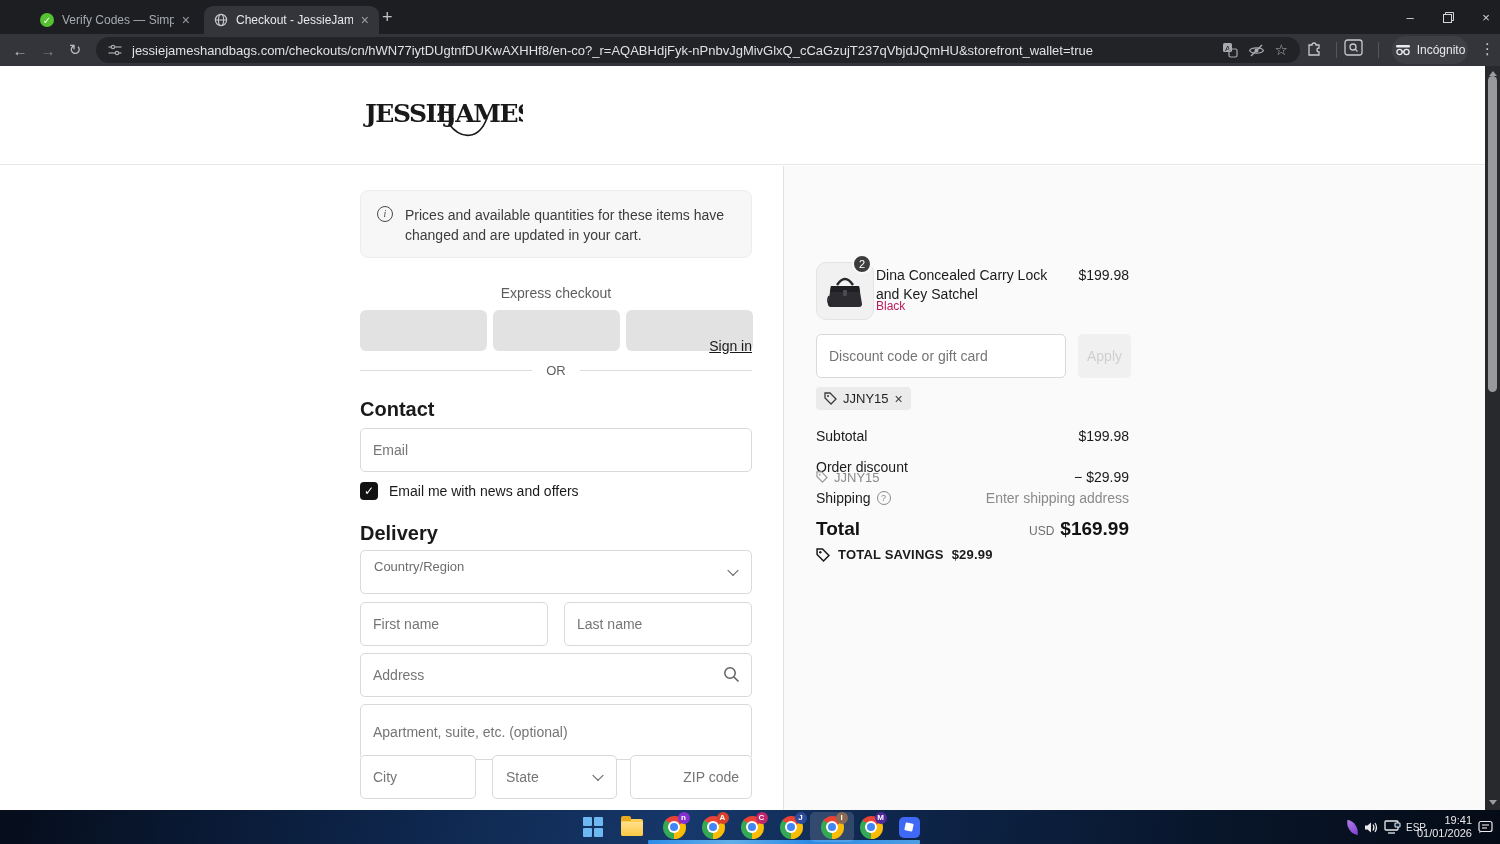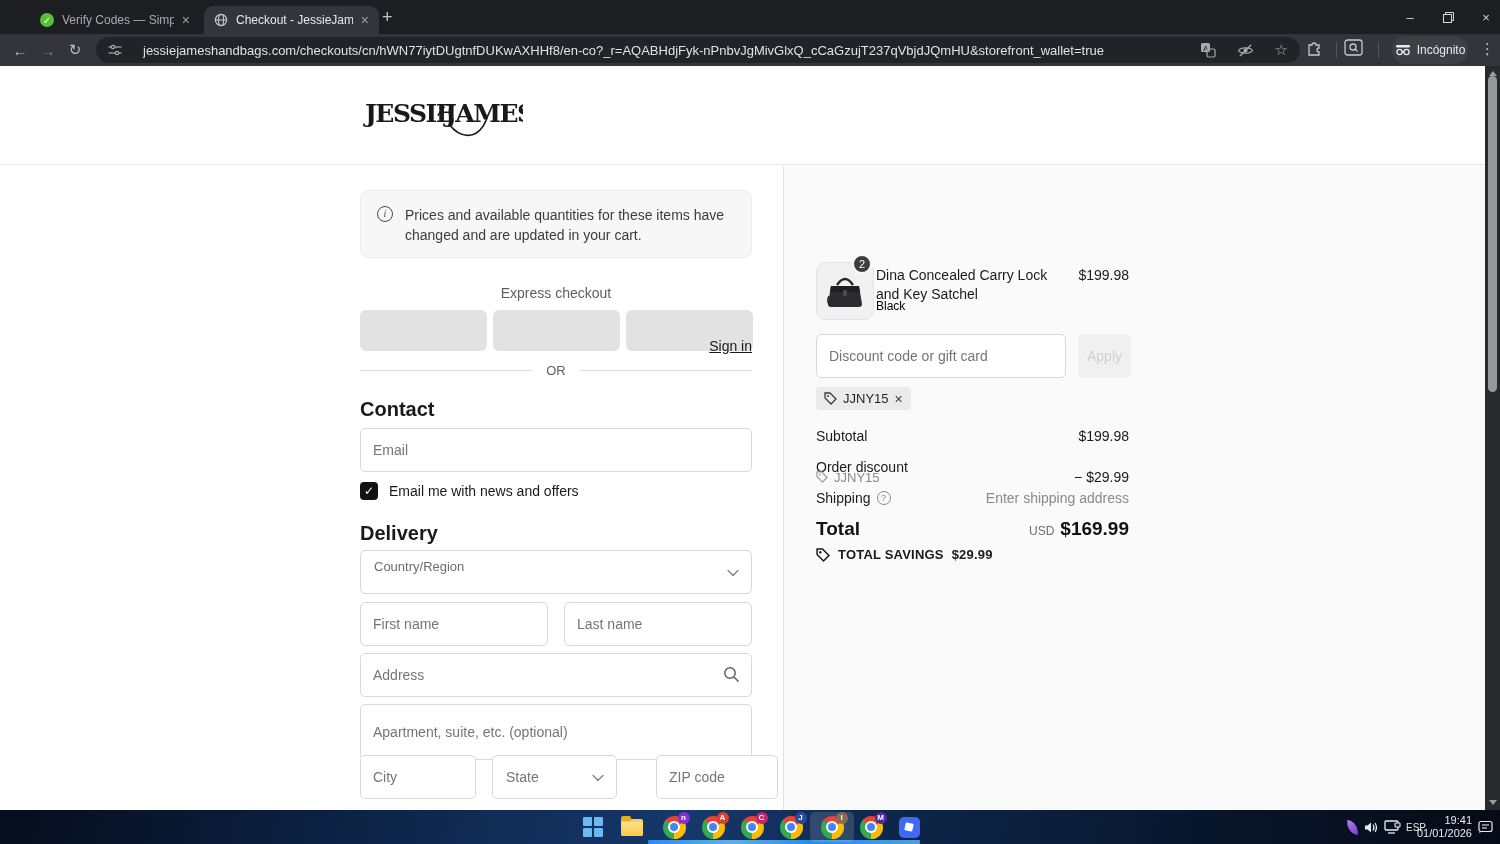--- a/index.html
+++ b/index.html
@@ -13,21 +13,21 @@
   .tab { position:absolute; top:6px; height:28px; display:flex; align-items:center; gap:8px; font-size:12px; padding:0 10px; }
   #tab-inactive { left:30px; width:170px; color:#a7abb0; }
   #tab-active { left:204px; width:175px; background:#34353a; border-radius:9px 9px 0 0; color:#e8eaed; }
   .tab .title { white-space:nowrap; overflow:hidden; flex:1; }
   .tab-close { color:#9aa0a6; font-size:14px; line-height:1; }
   .fav-green { width:14px; height:14px; border-radius:50%; background:#56c232; color:#fff; font-size:10px; display:flex; align-items:center; justify-content:center; flex:none; }
   .newtab { position:absolute; left:382px; top:8px; color:#c0c3c7; font-size:18px; line-height:1; }
   .winctl { position:absolute; top:0; height:34px; width:40px; color:#d4d6d9; display:flex; align-items:center; justify-content:center; font-size:13px; }
   #toolbar { left:0; top:34px; width:1500px; height:32px; background:#34353a; }
   .navbtn { position:absolute; top:5px; width:24px; height:22px; color:#b9bdc2; font-size:15px; display:flex; align-items:center; justify-content:center; }
-  #urlpill { position:absolute; left:96px; top:37px; width:1204px; height:26px; background:#222326; border-radius:13px; display:flex; align-items:center; color:#dfe1e5; font-size:13px; padding:0 12px; gap:21px;justify-content:flex-end; }
+  #urlpill { position:absolute; left:96px; top:37px; width:1204px; height:26px; background:#222326; border-radius:13px; display:flex; align-items:center; color:#dfe1e5; font-size:13px; padding:0 12px; gap:10px;justify-content:flex-end; }
   #urltext { white-space:nowrap; overflow:hidden; flex:1; }
   .pill-icn { flex:none; opacity:.85; }
   #incog { position:absolute; left:1392px; top:36px; width:76px; height:28px; border-radius:14px; background:#3e3f44; color:#e8eaed; font-size:12px; display:flex; align-items:center; justify-content:center; gap:6px; }
   .sep { position:absolute; top:42px; width:1px; height:16px; background:#55565b; }
   svg.ic { display:block; }
 
   
   #page { left:0; top:66px; width:1485px; height:744px; background:#fff; }
   #pgheader { position:absolute; left:0; top:0; width:1485px; height:99px; background:#fff; border-bottom:1px solid #e7e7e7; }
   #sidebar { position:absolute; left:783px; top:100px; width:702px; height:644px; background:#fafafa; border-left:1px solid #e2e2e2; }
@@ -55,21 +55,21 @@
   .selectbox { position:absolute; border:1px solid #d9d9d9; border-radius:5px; background:#fff; }
   .flabel { position:absolute; left:13px; top:8px; font-size:13px; color:#6d6d6d; }
   .clabel { position:absolute; left:13px; top:0; height:100%; display:flex; align-items:center; font-size:14px; color:#757575; }
   .chev { position:absolute; right:14px; top:50%; width:8px; height:8px; border-right:1.6px solid #5f5f5f; border-bottom:1.6px solid #5f5f5f; transform:translateY(-70%) rotate(45deg); }
   .srch { position:absolute; right:12px; top:13px; }
 
   
   #thumb { position:absolute; left:32px; top:96px; width:58px; height:58px; background:#f1f1f1; border:1px solid #e4e4e4; border-radius:10px; display:flex; align-items:center; justify-content:center; }
   #qty { position:absolute; left:68px; top:88px; width:20px; height:20px; background:#3d3d3d; border:2px solid #fafafa; border-radius:50%; color:#fff; font-size:11px; display:flex; align-items:center; justify-content:center; }
   #ptitle { position:absolute; left:92px; top:100px; width:196px; font-size:14px; color:#1a1a1a; line-height:1.35; }
-  #pvariant { position:absolute; left:92px; top:133px; font-size:12px; color:#000000; }
+  #pvariant { position:absolute; left:92px; top:133px; font-size:12px; color:#be185d; }
   #pprice { position:absolute; left:92px; top:101px; width:253px; text-align:right; font-size:14px; color:#1a1a1a; }
   #applybtn { position:absolute; left:294px; top:168px; width:53px; height:44px; background:#f0f0f0; border:none; border-radius:5px; color:#cfcfcf; font-size:14px; }
   #chip { position:absolute; left:32px; top:221px; height:23px; background:#ebebeb; border-radius:4px; display:flex; align-items:center; gap:6px; padding:0 8px; font-size:13px; color:#1f1f1f; }
   .srow { position:absolute; left:32px; width:313px; display:flex; justify-content:space-between; font-size:14px; color:#1a1a1a; }
   .muted { color:#8a8a8a; }
   #totalrow { position:absolute; left:32px; top:352px; width:313px; display:flex; justify-content:space-between; align-items:baseline; }
   #total-l { font-size:19px; font-weight:700; color:#121212; }
   #total-r { display:flex; align-items:baseline; gap:6px; }
   #currency { font-size:12px; color:#6e6e6e; }
   #total-v { font-size:19px; font-weight:700; color:#121212; }
@@ -291,21 +291,21 @@
       <circle cx="7" cy="7" r="5.2" fill="none" stroke="#5f5f5f" stroke-width="1.5"></circle>
       <line x1="11" y1="11" x2="15.5" y2="15.5" stroke="#5f5f5f" stroke-width="1.5"></line>
     </svg>
   </div>
   <input class="field abs" style="left: 360px; top: 704px; width: 392px; height: 56px;" placeholder="Apartment, suite, etc. (optional)">
   <input class="field abs" style="left: 360px; top: 755px; width: 116px; height: 44px;" placeholder="City">
   <div class="selectbox abs" style="left:492px;top:755px;width:125px;height:44px;">
     <span class="clabel">State</span>
     <span class="chev"></span>
   </div>
-  <input class="field abs" style="left: 656px; top: 755px; width: 122px; height: 44px;" placeholder="ZIP code">
+  <input class="field abs" style="left: 630px; top: 755px; width: 122px; height: 44px; text-align: right;" placeholder="ZIP code">
 
   <div id="scrollbar" class="abs">
     <div class="sb-arrow" style="top:5px;border-bottom:5px solid #9a9c9f;"></div>
     <div id="sb-thumb"></div>
     <div class="sb-arrow" style="bottom:5px;border-top:5px solid #9a9c9f;"></div>
   </div>
 
   <div id="taskbar" class="abs">
     <div id="tb-streak"></div>
   </div>

